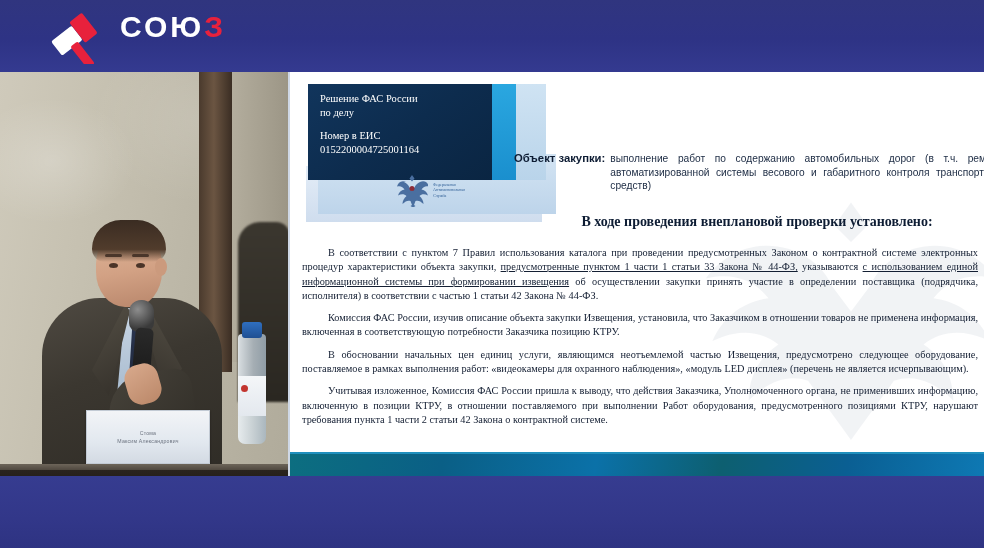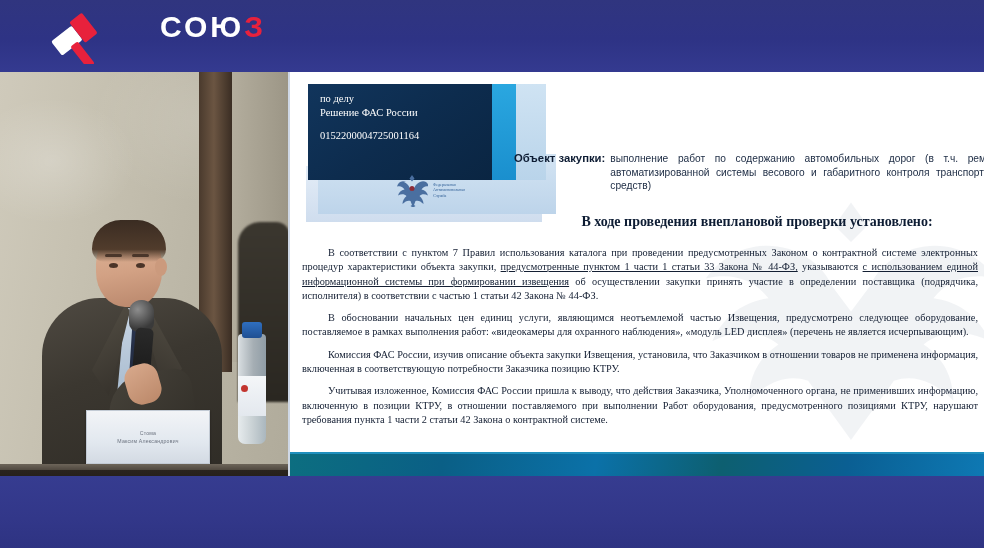--- a/index.html
+++ b/index.html
@@ -39,21 +39,20 @@
     left: 76px; top: 5px;
     width: 176px;
   }
   .logo-souz {
     font-size: 30px;
     font-weight: bold;
     letter-spacing: 3px;
     line-height: 32px;
     color: #ffffff;
     font-family: "Liberation Sans", sans-serif;
-    margin-left: 40px;
   }
   .logo-souz .z { color: #e8213c; }
   .logo-sub {
     font-size: 12.5px;
     font-weight: bold;
     letter-spacing: 3.2px;
     color: #e8ebf6;
     line-height: 16px;
     padding-left: 2px;
   }
@@ -465,23 +464,24 @@
       <path d="M62 48 C40 42 22 52 12 66 c18 -4 30 2 38 12 -16 2 -28 12 -34 26 16 -8 30 -6 40 2 -12 8 -18 20 -18 34 12 -12 24 -16 36 -12 l26 36 26 -36 c12 -4 24 0 36 12 0 -14 -6 -26 -18 -34 10 -8 24 -10 40 -2 -6 -14 -18 -24 -34 -26 8 -10 20 -16 38 -12 -10 -14 -28 -24 -50 -18 -12 4 -22 12 -26 22 l-12 16 -12 -16 c-4 -10 -14 -18 -26 -22z"></path>
     </g>
   </svg>
 
   <div class="card-stack">
     <div class="card-back2"></div>
     <div class="card-back1"></div>
     <div class="card-cyan2"></div>
     <div class="card-cyan"></div>
     <div class="card-front">
+      <div class="ln">Решение ФАС России</div>
       <div class="ln">по делу</div>
-      <div class="ln">Решение ФАС России</div>
       <div class="gap"></div>
+      <div class="ln">Номер в ЕИС</div>
       <div class="ln">0152200004725001164</div>
     </div>
   </div>
 
   <div class="emblem-box">
     <svg class="emblem-eagle" viewBox="0 0 64 68">
       <g fill="#4a6fa0">
         <path d="M32 4 l5 7 -5 6 -5 -6z"></path>
         <path d="M20 18 C10 14 4 20 2 27 c7 -2 12 1 15 6 -7 1 -11 6 -13 12 7 -4 13 -3 17 1 -5 4 -8 10 -8 16 6 -6 11 -8 16 -6 l3 8 -3 2 3 2 -2 6 4 -4 4 4 -2 -6 3 -2 -3 -2 3 -8 c5 -2 10 0 16 6 0 -6 -3 -12 -8 -16 4 -4 10 -5 17 -1 -2 -6 -6 -11 -13 -12 3 -5 8 -8 15 -6 -2 -7 -8 -13 -18 -9 -5 2 -9 6 -11 11 l-5 7 -5 -7 c-2 -5 -6 -9 -11 -11z"></path>
         <circle cx="32" cy="31" r="5" fill="#8d2c38"></circle>
@@ -497,21 +497,21 @@
 
   <div class="obj-row">
     <div class="obj-label">Объект закупки:</div>
     <div class="obj-text">выполнение работ по содержанию автомобильных дорог (в т.ч. ремонт автоматизированной системы весового и габаритного контроля транспортных средств)</div>
   </div>
 
   <div class="verdict-head">В ходе проведения внеплановой проверки установлено:</div>
 
   <div class="body-text">
     <p><span>В соответствии с пунктом 7 Правил использования каталога при проведении предусмотренных Законом о контрактной системе электронных процедур характеристики объекта закупки, </span><u>предусмотренные пунктом 1 части 1 статьи 33 Закона № 44-ФЗ,</u><span> указываются </span><u>с использованием единой информационной системы при формировании извещения</u><span> об осуществлении закупки принять участие в определении поставщика (подрядчика, исполнителя) в соответствии с частью 1 статьи 42 Закона № 44-ФЗ.</span></p>
+    <p>Комиссия ФАС России, изучив описание объекта закупки Извещения, установила, что Заказчиком в отношении товаров не применена информация, включенная в соответствующую потребности Заказчика позицию КТРУ.</p>
     <p>В обосновании начальных цен единиц услуги, являющимся неотъемлемой частью Извещения, предусмотрено следующее оборудование, поставляемое в рамках выполнения работ: «видеокамеры для охранного наблюдения», «модуль LED дисплея» (перечень не является исчерпывающим).</p>
-    <p>Комиссия ФАС России, изучив описание объекта закупки Извещения, установила, что Заказчиком в отношении товаров не применена информация, включенная в соответствующую потребности Заказчика позицию КТРУ.</p>
     <p>Учитывая изложенное, Комиссия ФАС России пришла к выводу, что действия Заказчика, Уполномоченного органа, не применивших информацию, включенную в позиции КТРУ, в отношении поставляемого при выполнении Работ оборудования, предусмотренного позициями КТРУ, нарушают требования пункта 1 части 2 статьи 42 Закона о контрактной системе.</p>
   </div>
 
   <div class="slide-footer"></div>
 </div>
 
 <div class="stage-bottom"></div>
 
 </body></html>

